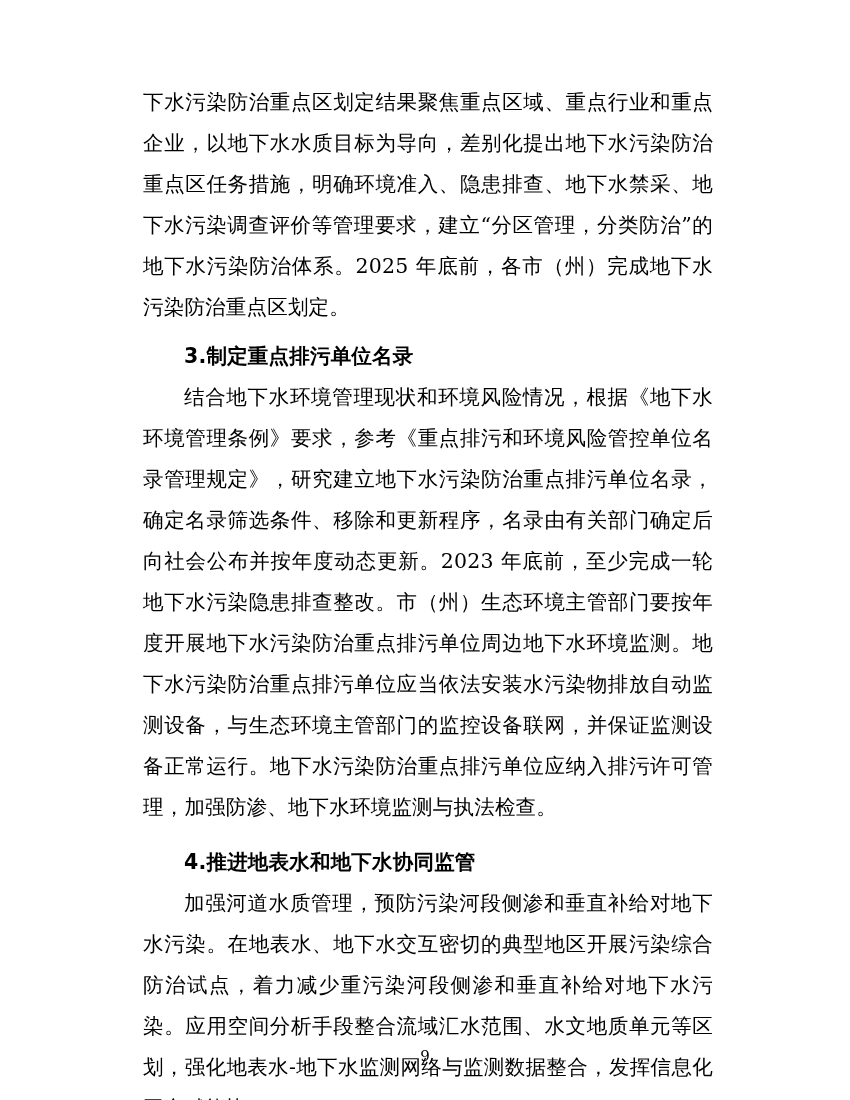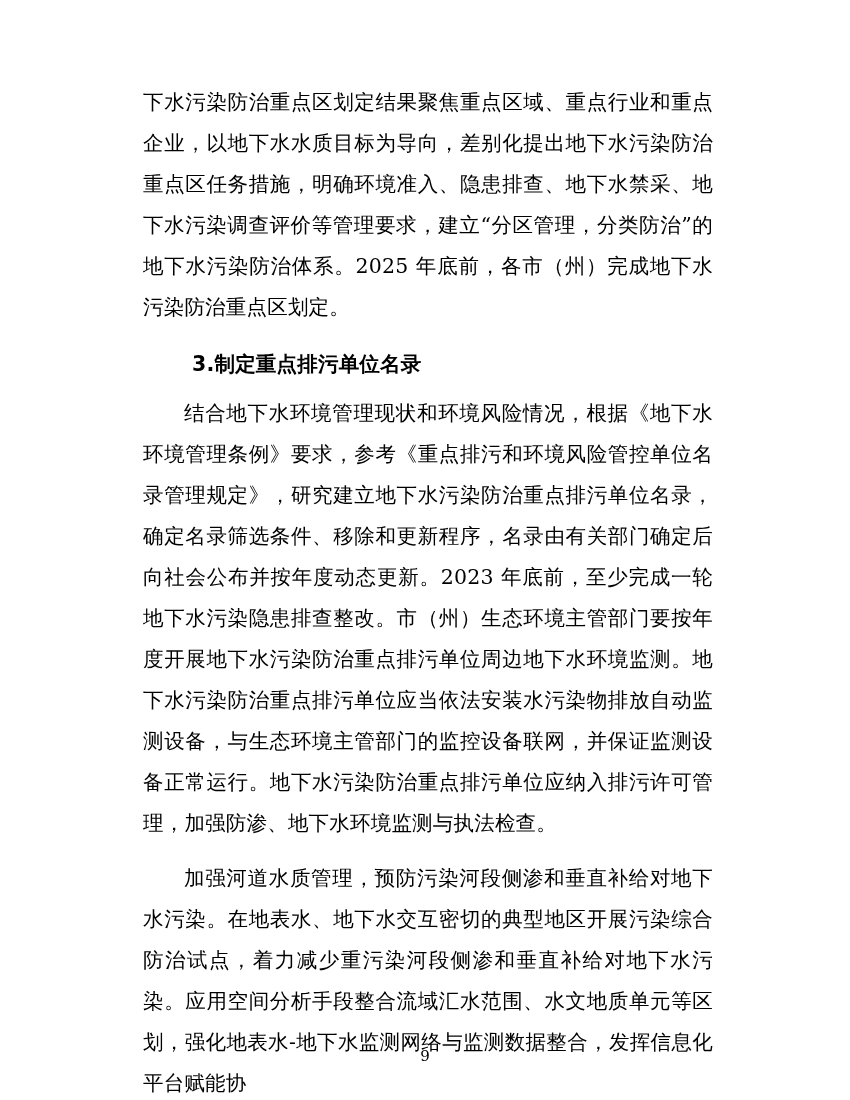--- a/index.html
+++ b/index.html
@@ -37,21 +37,21 @@
     margin: 0;
     letter-spacing: 0.2px;
   }
   .indent {
     text-indent: 41px;
   }
   .heading {
     font-size: 20.5px;
     line-height: 41px;
     font-weight: bold;
-    margin: 8px;
+    margin: 0;
     text-indent: 41px;
     letter-spacing: 0.2px;
     font-family: "DejaVu Sans", "Liberation Sans", sans-serif;
   }
   .gap-small {
     height: 14px;
   }
   .gap-tiny {
     height: 8px;
   }
@@ -76,20 +76,21 @@
     <p class="para">下水污染防治重点区划定结果聚焦重点区域、重点行业和重点企业，以地下水水质目标为导向，差别化提出地下水污染防治重点区任务措施，明确环境准入、隐患排查、地下水禁采、地下水污染调查评价等管理要求，建立“分区管理，分类防治”的地下水污染防治体系。2025 年底前，各市（州）完成地下水污染防治重点区划定。</p>
 
     <div class="gap-tiny"></div>
 
     <h3 class="heading">3.制定重点排污单位名录</h3>
 
     <p class="para indent">结合地下水环境管理现状和环境风险情况，根据《地下水环境管理条例》要求，参考《重点排污和环境风险管控单位名录管理规定》，研究建立地下水污染防治重点排污单位名录，确定名录筛选条件、移除和更新程序，名录由有关部门确定后向社会公布并按年度动态更新。2023  年底前，至少完成一轮地下水污染隐患排查整改。市（州）生态环境主管部门要按年度开展地下水污染防治重点排污单位周边地下水环境监测。地下水污染防治重点排污单位应当依法安装水污染物排放自动监测设备，与生态环境主管部门的监控设备联网，并保证监测设备正常运行。地下水污染防治重点排污单位应纳入排污许可管理，加强防渗、地下水环境监测与执法检查。</p>
 
     <div class="gap-small"></div>
 
+    <h3 class="heading">4.推进地表水和地下水协同监管</h3>
 
     <p class="para indent">加强河道水质管理，预防污染河段侧渗和垂直补给对地下水污染。在地表水、地下水交互密切的典型地区开展污染综合防治试点，着力减少重污染河段侧渗和垂直补给对地下水污染。应用空间分析手段整合流域汇水范围、水文地质单元等区划，强化地表水-地下水监测网络与监测数据整合，发挥信息化平台赋能协</p>
 
   </div>
 
   <div class="page-number">9</div>
 
 </div>
 
 </body></html>

